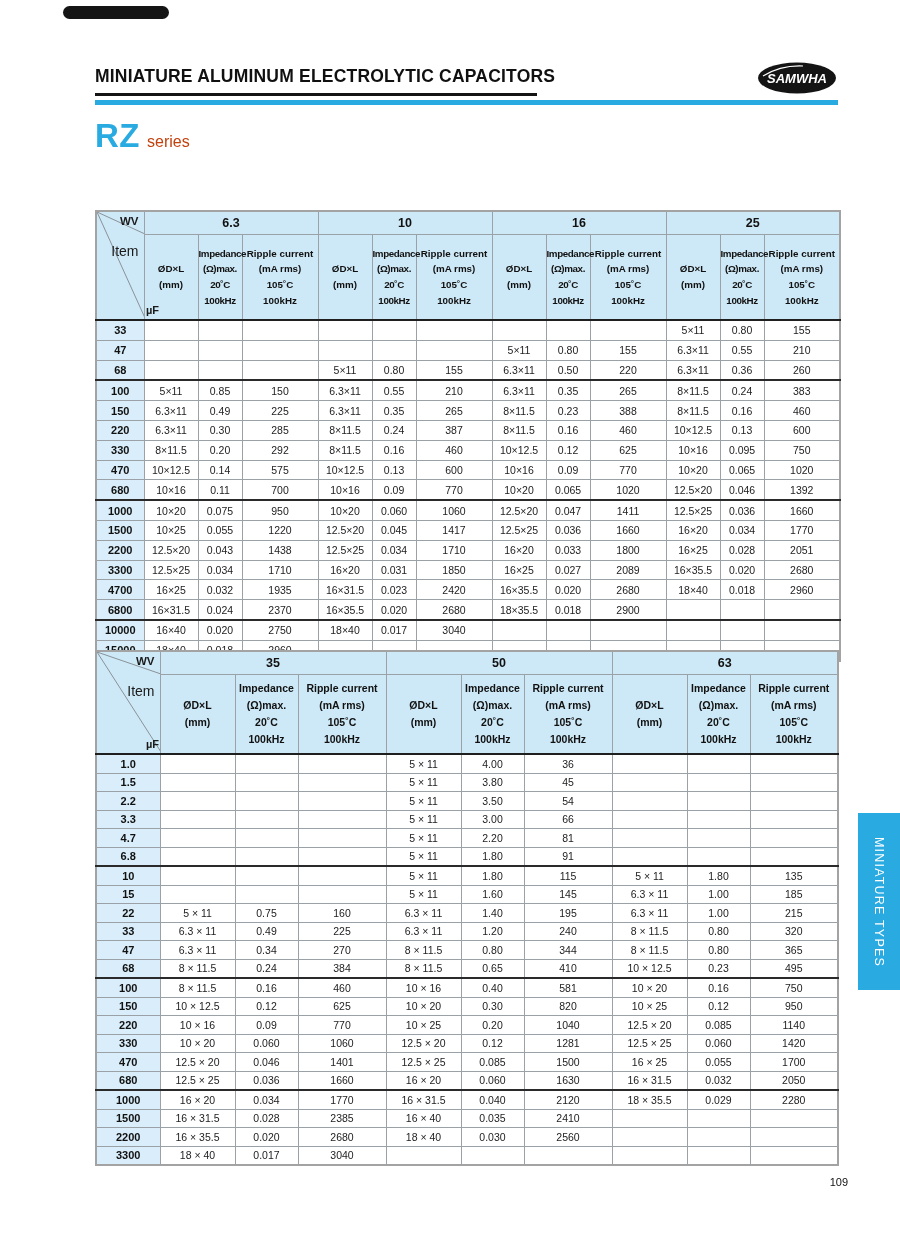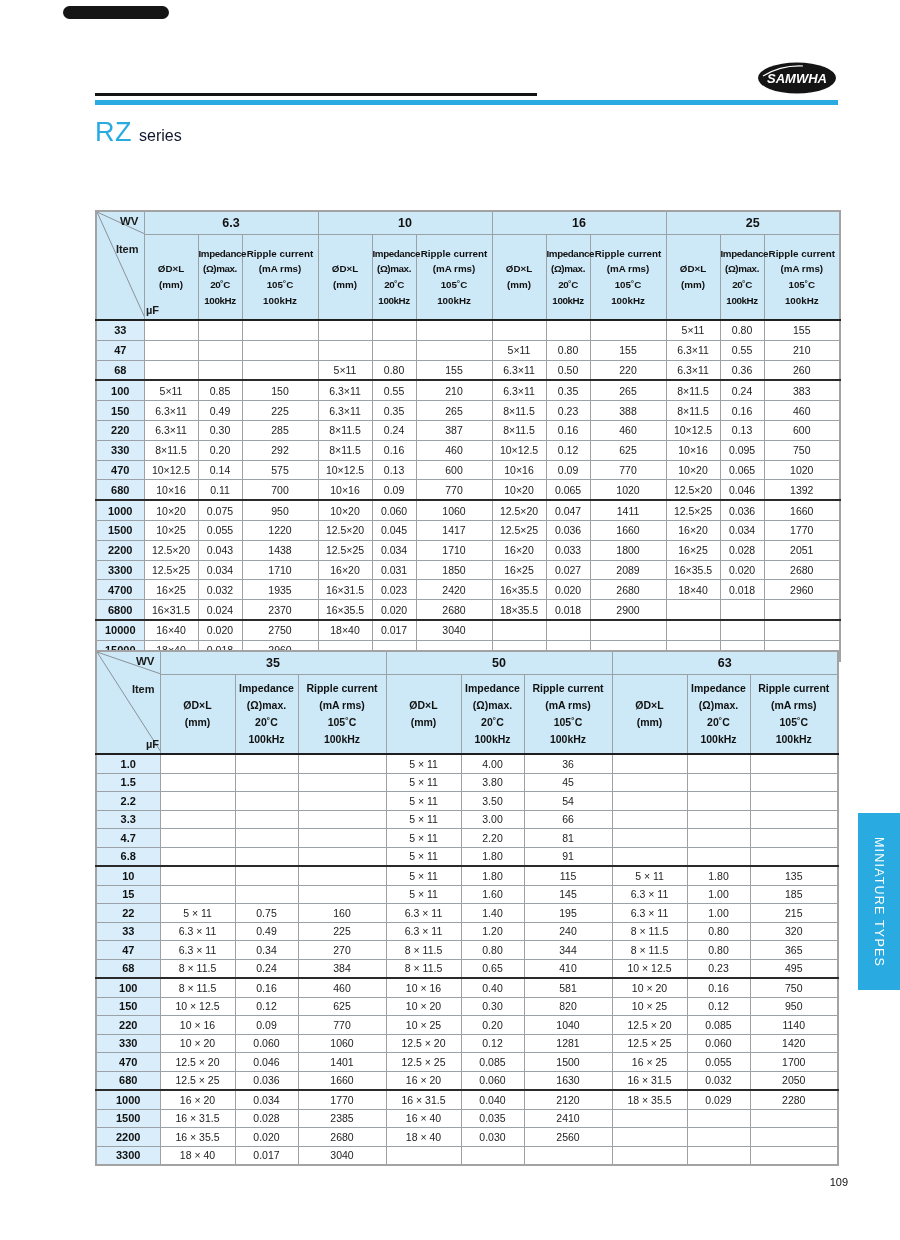--- a/index.html
+++ b/index.html
@@ -9,22 +9,22 @@
   }
   
   .trim-bar{position:absolute;left:63px;top:6px;width:106px;height:13px;background:#151515;border-radius:7px;}
   
   .doc-title{position:absolute;left:95px;top:66px;font-size:17.5px;font-weight:bold;letter-spacing:.2px;color:#101010;white-space:nowrap;}
   .title-underline{position:absolute;left:95px;top:93px;width:442px;height:2.5px;background:#141414;}
   .accent-rule{position:absolute;left:95px;top:100px;width:743px;height:4.5px;background:var(--accent);}
   .logo{position:absolute;left:757px;top:61px;}
   
   .series-line{position:absolute;left:95px;top:117px;}
-  .series-name{font-size:27px;font-weight:normal;color:var(--accent);letter-spacing:.5px;text-align:right;}
-  .series-suffix{font-size:16px;color:#0f172a;margin-left:7px;}
+  .series-name{font-size:33px;font-weight:bold;color:var(--accent);letter-spacing:.5px;text-align:right;}
+  .series-suffix{font-size:16px;color:#c2410c;margin-left:7px;}
   
   .section-heading{position:absolute;left:95px;top:181px;font-size:14.5px;color:#161616;letter-spacing:.2px;display:flex;align-items:center;}
   .bullet{display:inline-block;width:11px;height:11px;border-radius:50%;background:var(--accent);margin-right:9px;flex:0 0 auto;}
   
   .tbl-wrap1{position:absolute;left:95px;top:210px;}
   .tbl-wrap2{position:absolute;left:95px;top:650px;}
   table.cap-table{border-collapse:collapse;table-layout:fixed;border:2px solid #a3a3a3;background:#fff;}
   .cap-table th,.cap-table td{border:1px solid #9aa2a8;padding:0;text-align:center;vertical-align:middle;overflow:visible;}
   .cap-table th.wv{height:22px;background:var(--header-bg);font-size:12.5px;font-weight:bold;color:#111;}
   .cap-table th.sub{background:var(--header-bg);font-weight:bold;color:#111;white-space:pre-line;line-height:1.6;border-bottom:2px solid #1f1f1f;}
@@ -32,35 +32,36 @@
   .t1 th.sub{font-size:9.8px;height:84px;}
   .t2 th.sub{font-size:10.5px;height:78px;}
   .t1 .imp-sub{letter-spacing:-.4px;}
   .cap-table tbody th.uf{background:var(--item-bg);font-weight:bold;font-size:11px;color:#111;}
   .cap-table tbody td{font-size:10.5px;color:#222;}
   .t1 tbody th,.t1 tbody td{height:18.8px;}
   .t2 tbody th,.t2 tbody td{height:17.5px;}
   .cap-table tbody tr.decade th,.cap-table tbody tr.decade td{border-top:2px solid #2a2a2a;}
   .corner svg{position:absolute;left:0;top:0;width:100%;height:100%;}
   .c-wv{position:absolute;top:3px;right:5px;font-size:11.5px;font-weight:bold;}
-  .c-item{position:absolute;top:31px;right:5px;font-size:11px;font-weight:bold;padding-left:11px;}
+  .c-item{position:absolute;top:31px;right:5px;font-size:14px;font-weight:normal;padding-left:11px;}
   .c-uf{position:absolute;bottom:3px;left:5px;font-size:11px;font-weight:bold;padding-left:44px;}
   
   .side-tab{position:absolute;left:858px;top:813px;width:42px;height:177px;background:var(--accent);display:flex;align-items:center;justify-content:center;}
   .side-tab span{transform:rotate(90deg);white-space:nowrap;color:#fff;font-size:12.5px;letter-spacing:1.2px;}
   
   .page-number{position:absolute;right:52px;top:1176px;font-size:11px;color:#111;}
 </style>
 </head>
 <body>
 
 <div class="page">
 
   <div class="trim-bar"></div>
 
+  <div class="doc-title">MINIATURE  ALUMINUM  ELECTROLYTIC  CAPACITORS</div>
   <div class="title-underline"></div>
   <div class="accent-rule"></div>
 
   <div class="logo">
     <svg width="80" height="34" viewBox="0 0 80 34">
       <ellipse cx="40" cy="17" rx="39" ry="15.5" fill="#141414"></ellipse>
       <path d="M6 15 Q 24 4 46 5" stroke="#ffffff" stroke-width="1.2" fill="none"></path>
       <text x="40" y="22" text-anchor="middle" fill="#ffffff" font-size="13" font-weight="bold" font-style="italic" font-family="Liberation Sans, sans-serif">SAMWHA</text>
     </svg>
   </div>

